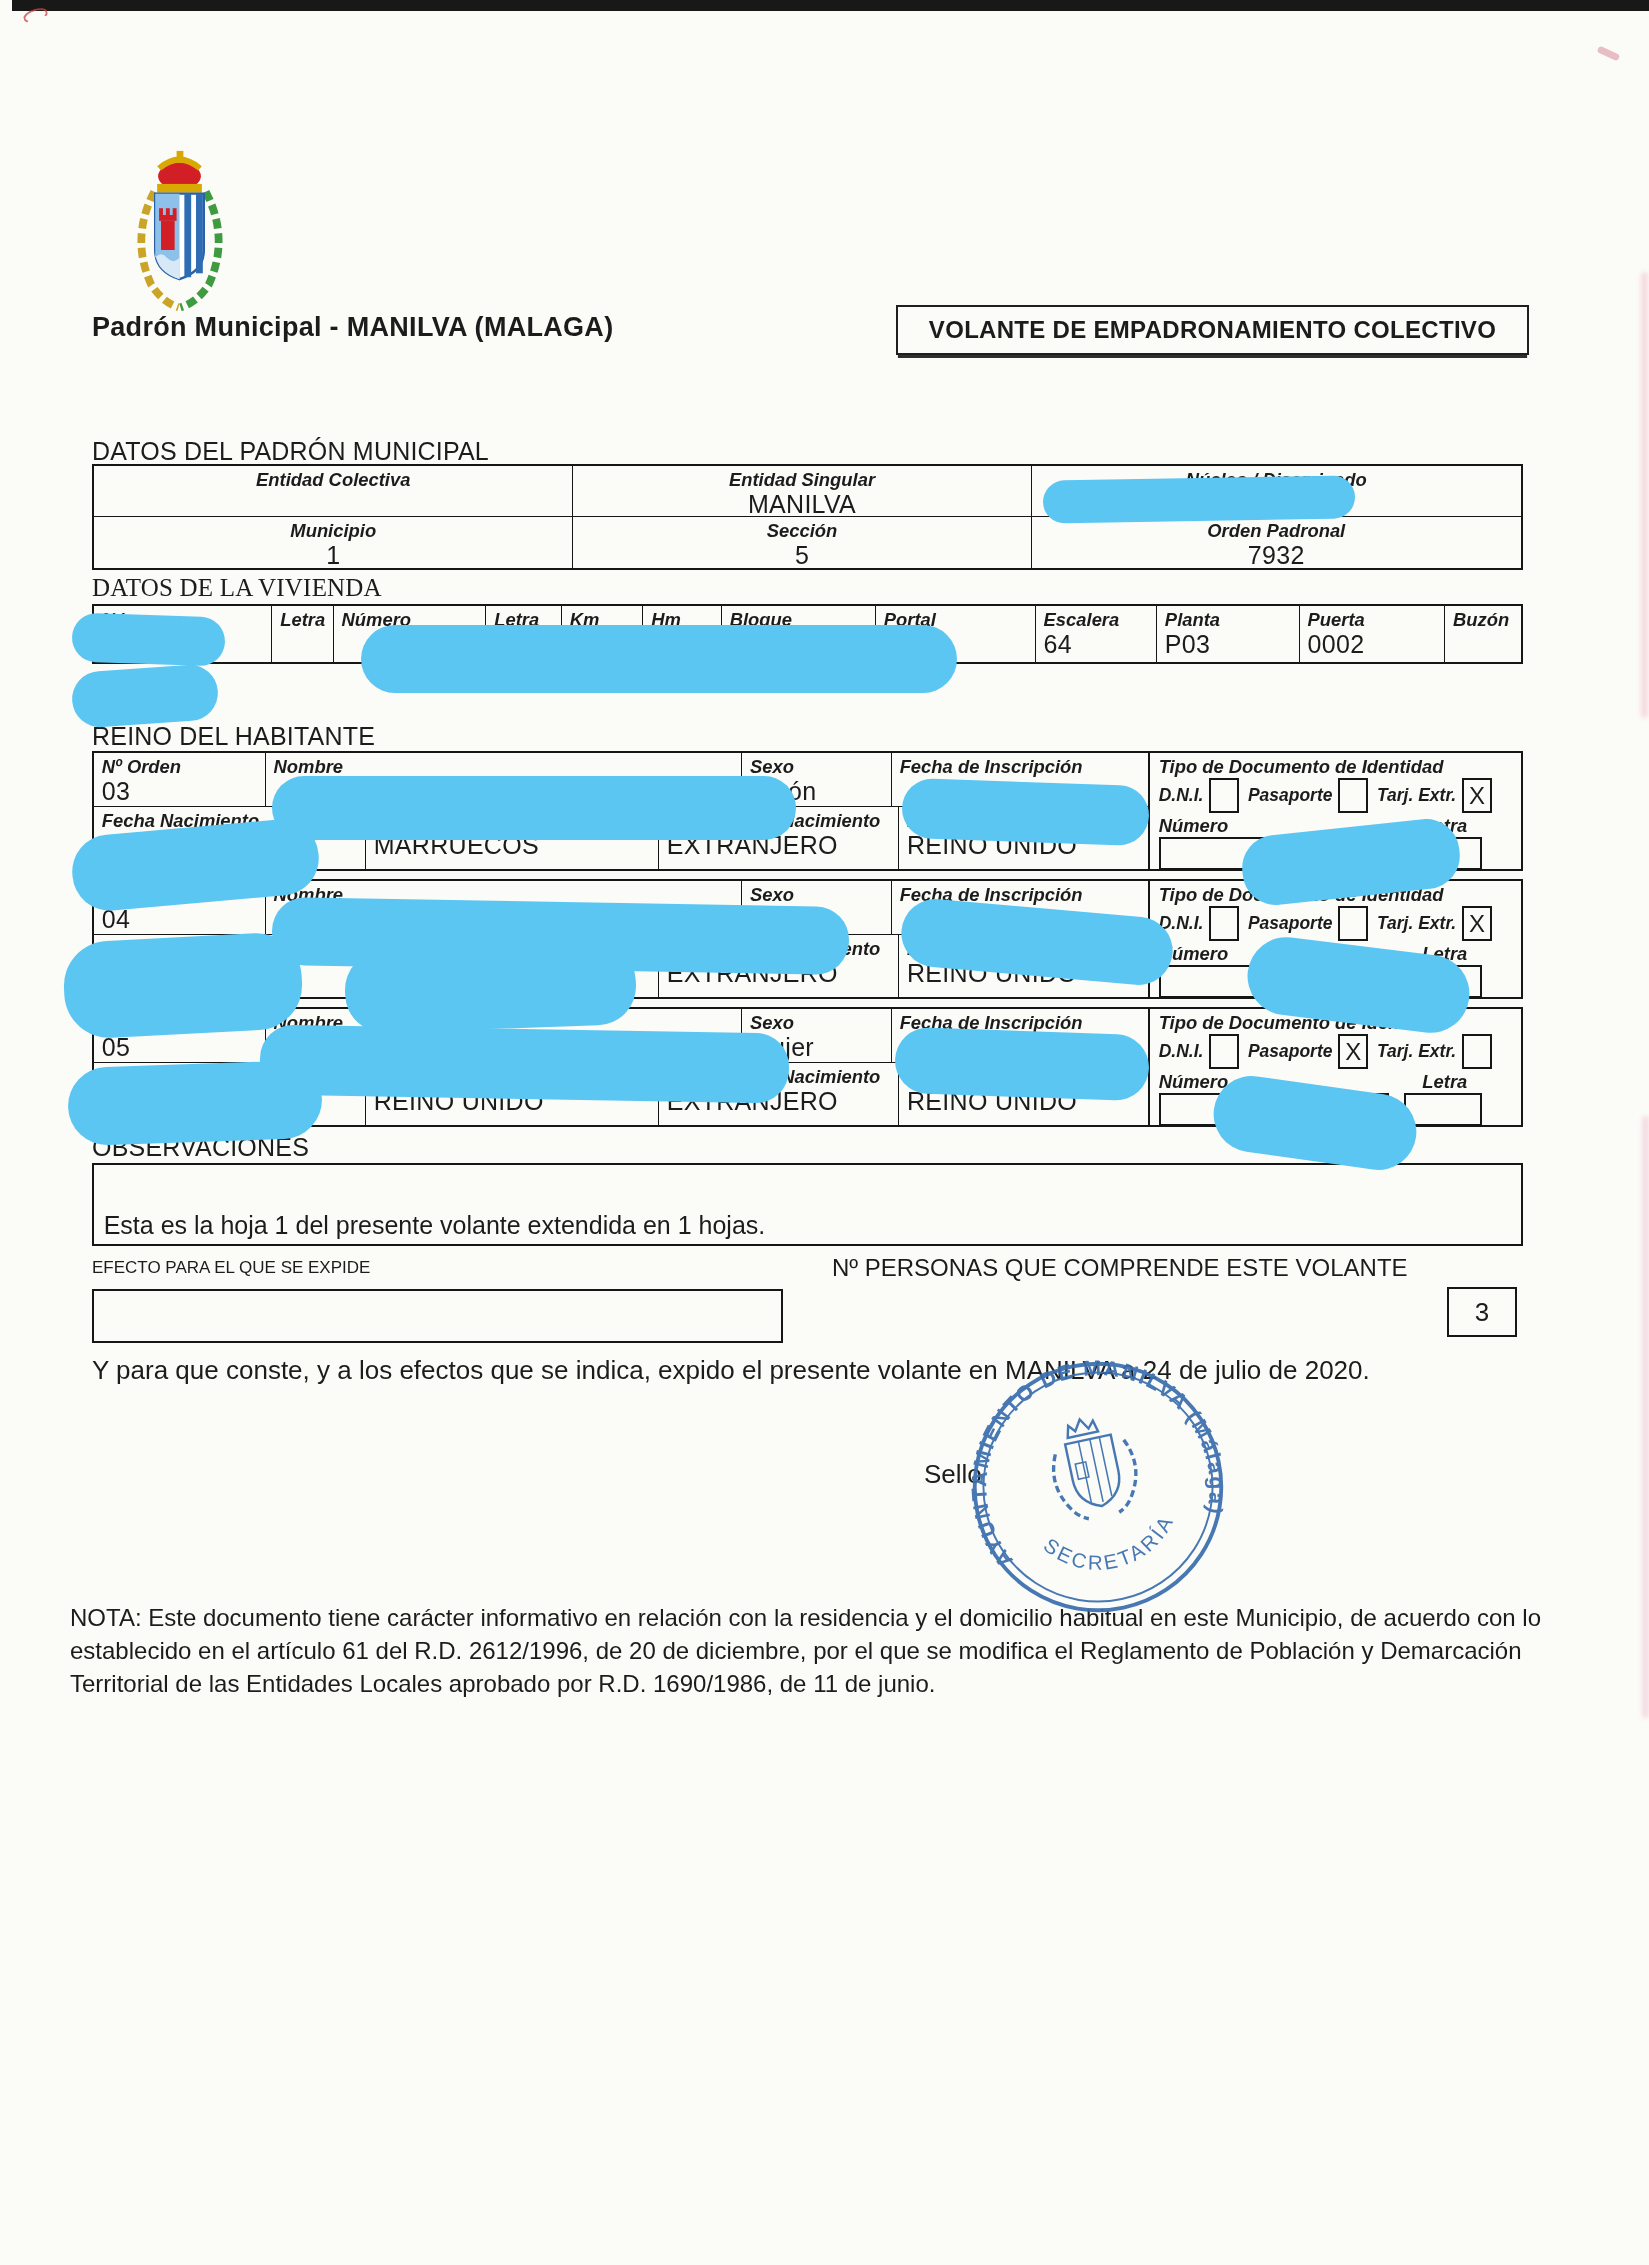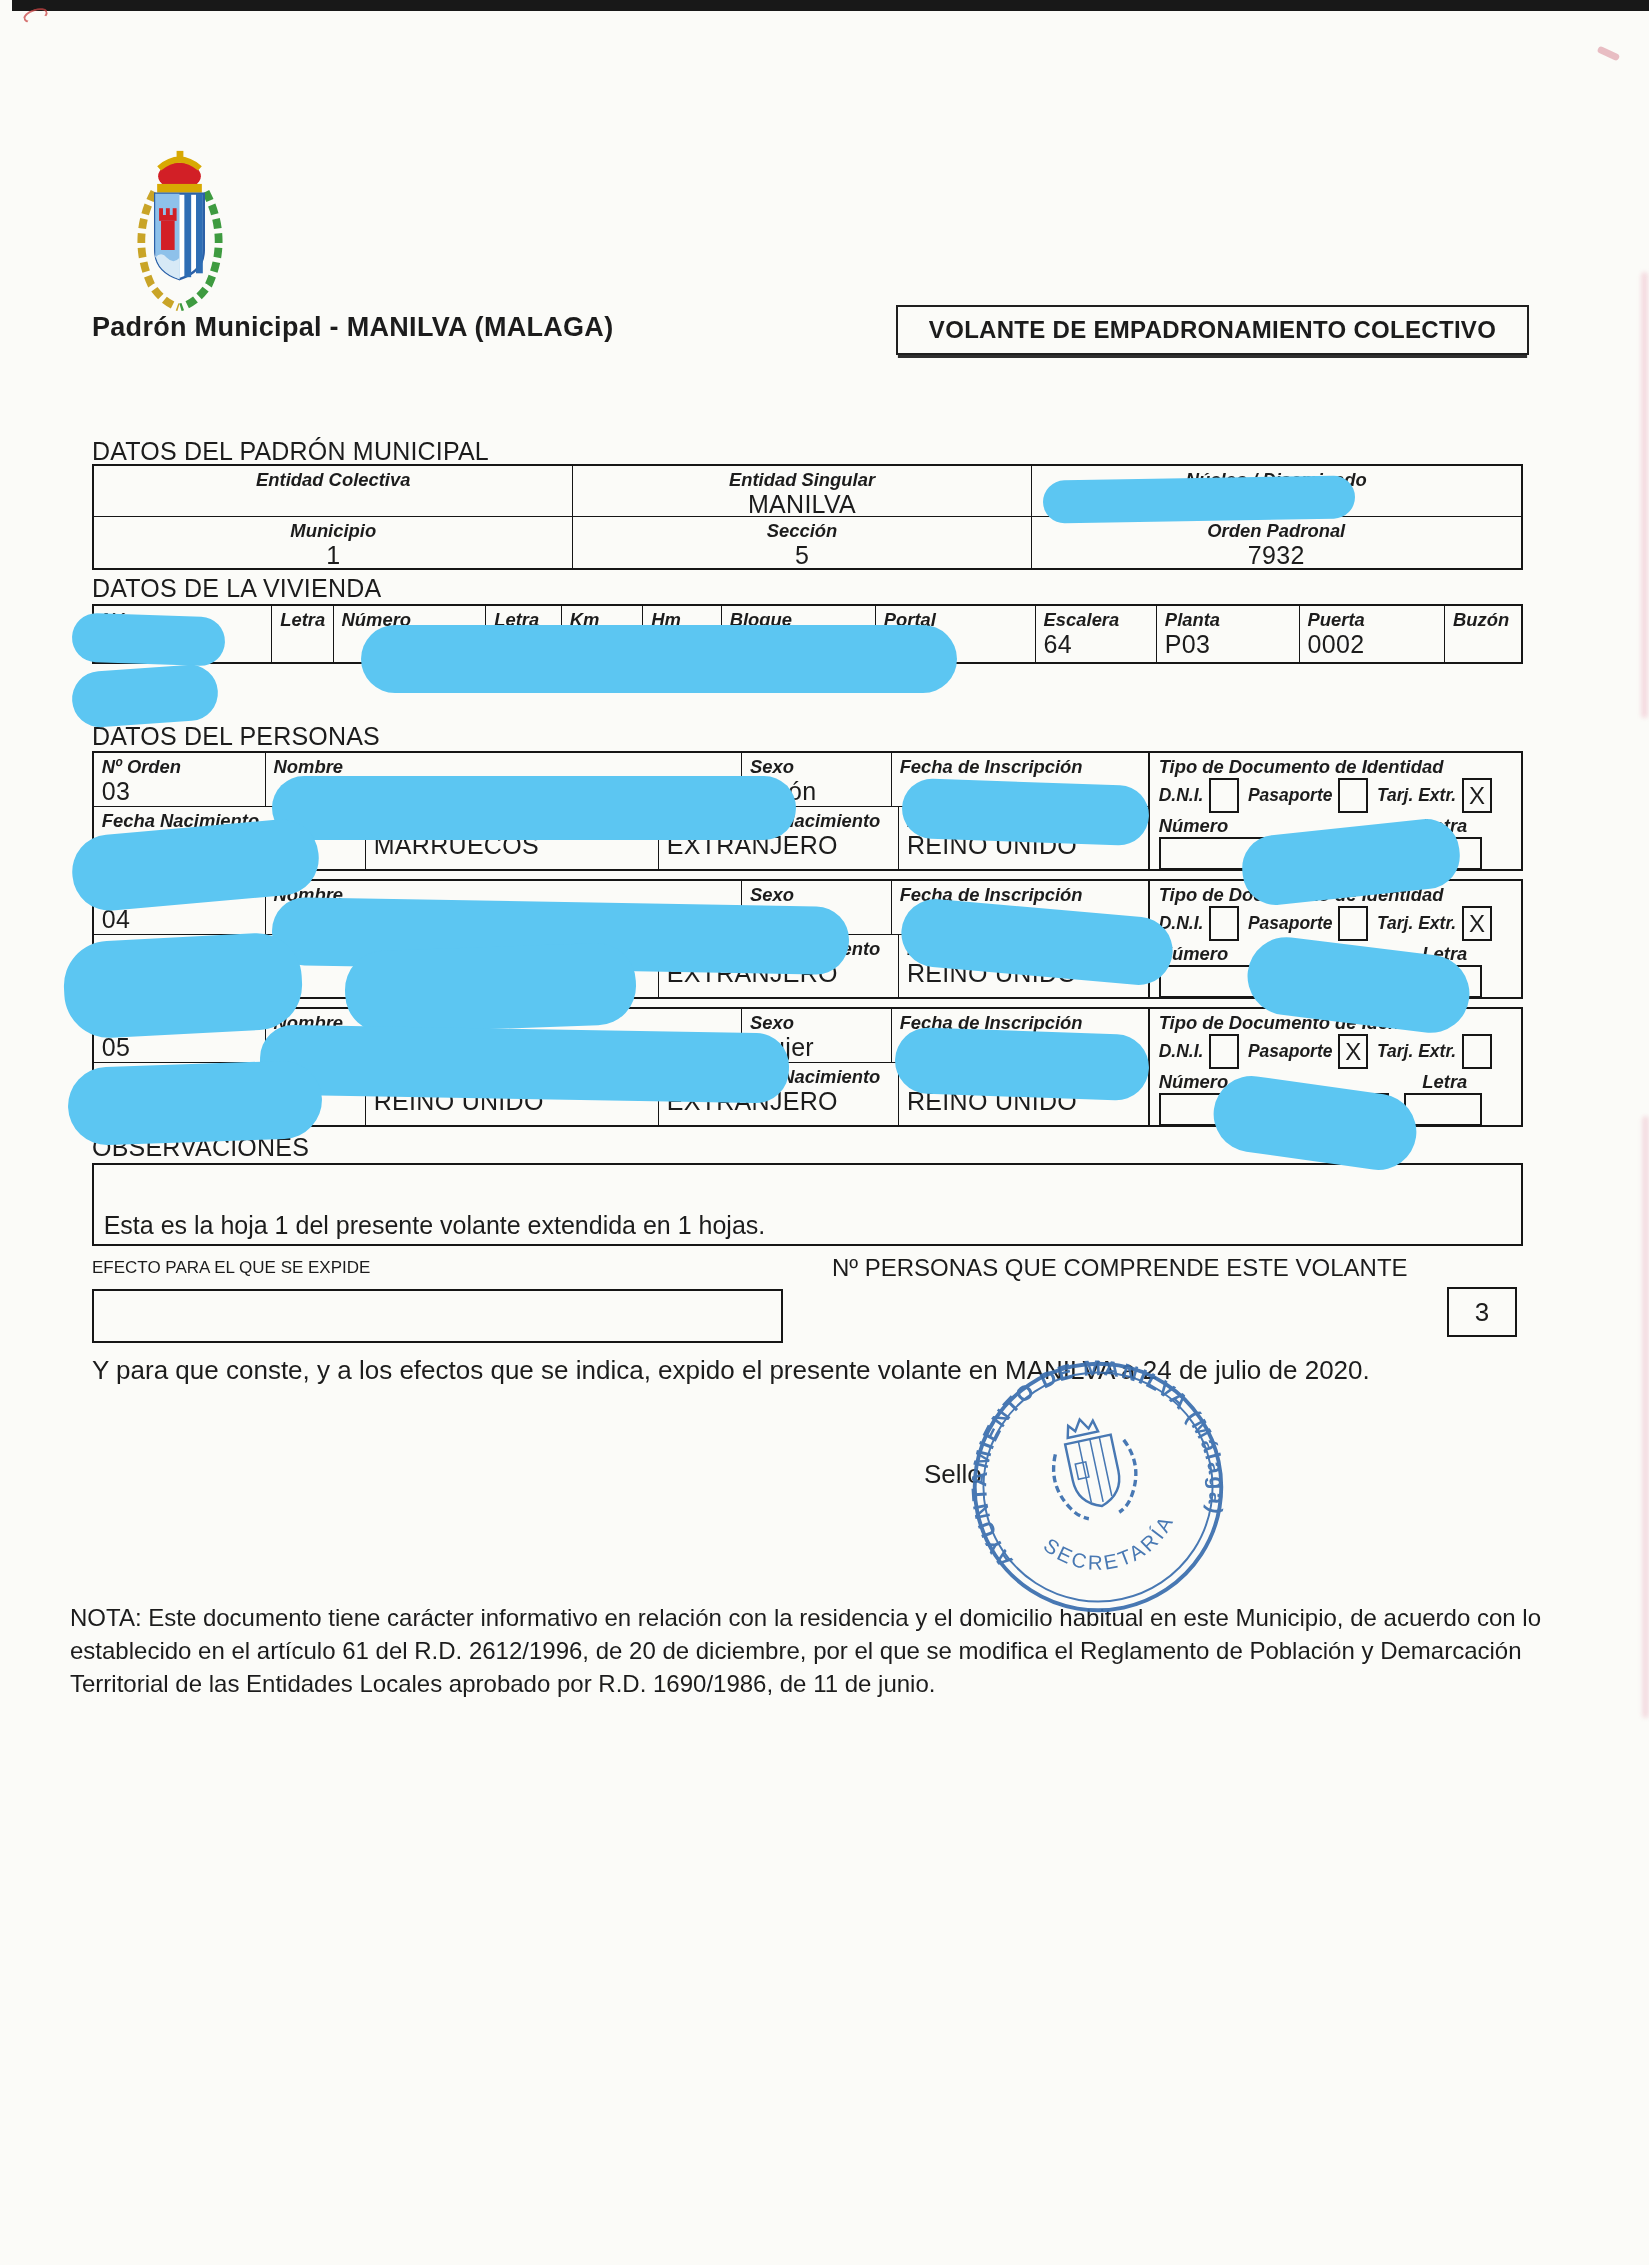--- a/index.html
+++ b/index.html
@@ -25,21 +25,21 @@
   
   .crest{position:absolute;left:122px;top:147px;}
   .doc-title{position:absolute;left:92px;top:312px;font-size:27px;font-weight:bold;letter-spacing:0.3px;}
   .volante-box{position:absolute;left:896px;top:305px;width:633px;height:50px;border:2.9px solid #1f1f1f;
     box-shadow:0 4.9px 0 -1.9px #2f2f2f;display:flex;align-items:center;justify-content:center;
     font-size:24px;font-weight:bold;letter-spacing:0.3px;background:#fbfbf8;}
   .intro{position:absolute;left:92px;top:375px;width:1451px;font-size:25px;line-height:32px;}
 
   .sect{position:absolute;left:92px;font-size:25px;letter-spacing:0.2px;}
   .sect.padron{top:437px;}
-  .sect.vivienda{top:574px;}
+  .sect.vivienda{top:574px;font-family:Liberation Serif, serif;}
   .sect.habitante{top:722px;}
   .sect.observ{top:1133px;}
 
   
   .tbl{position:absolute;left:92px;width:1431px;border:2.9px solid #161616;background:transparent;}
   .trow{display:flex;}
   .trow.b{border-bottom:1.9px solid #161616;}
   .cell{border-right:1.9px solid #161616;padding:2.9px 7.8px 1.9px 7.8px;display:flex;flex-direction:column;overflow:hidden;}
   .cell.last{border-right:none;}
   .lbl{font-style:italic;font-weight:bold;font-size:18.4px;white-space:nowrap;line-height:21.3px;}
@@ -222,21 +222,21 @@
       <div class="cell v-pue">
         <span class="lbl">Puerta</span>
         <span class="val">0002</span>
       </div>
       <div class="cell v-buz last">
           <span class="lbl">Buzón</span>
         </div>
     </div>
   </div>
 
-  <div class="sect habitante">DATOS DEL PERSONAS</div>
+  <div class="sect habitante">REINO DEL HABITANTE</div>
 
   <div class="hab h1">
     <div class="hab-left">
       <div class="hab-rowA">
         <div class="cell hA-orden">
           <span class="lbl">Nº Orden</span>
           <span class="val">03</span>
         </div>
         <div class="cell hA-nombre">
           <span class="lbl">Nombre</span>

